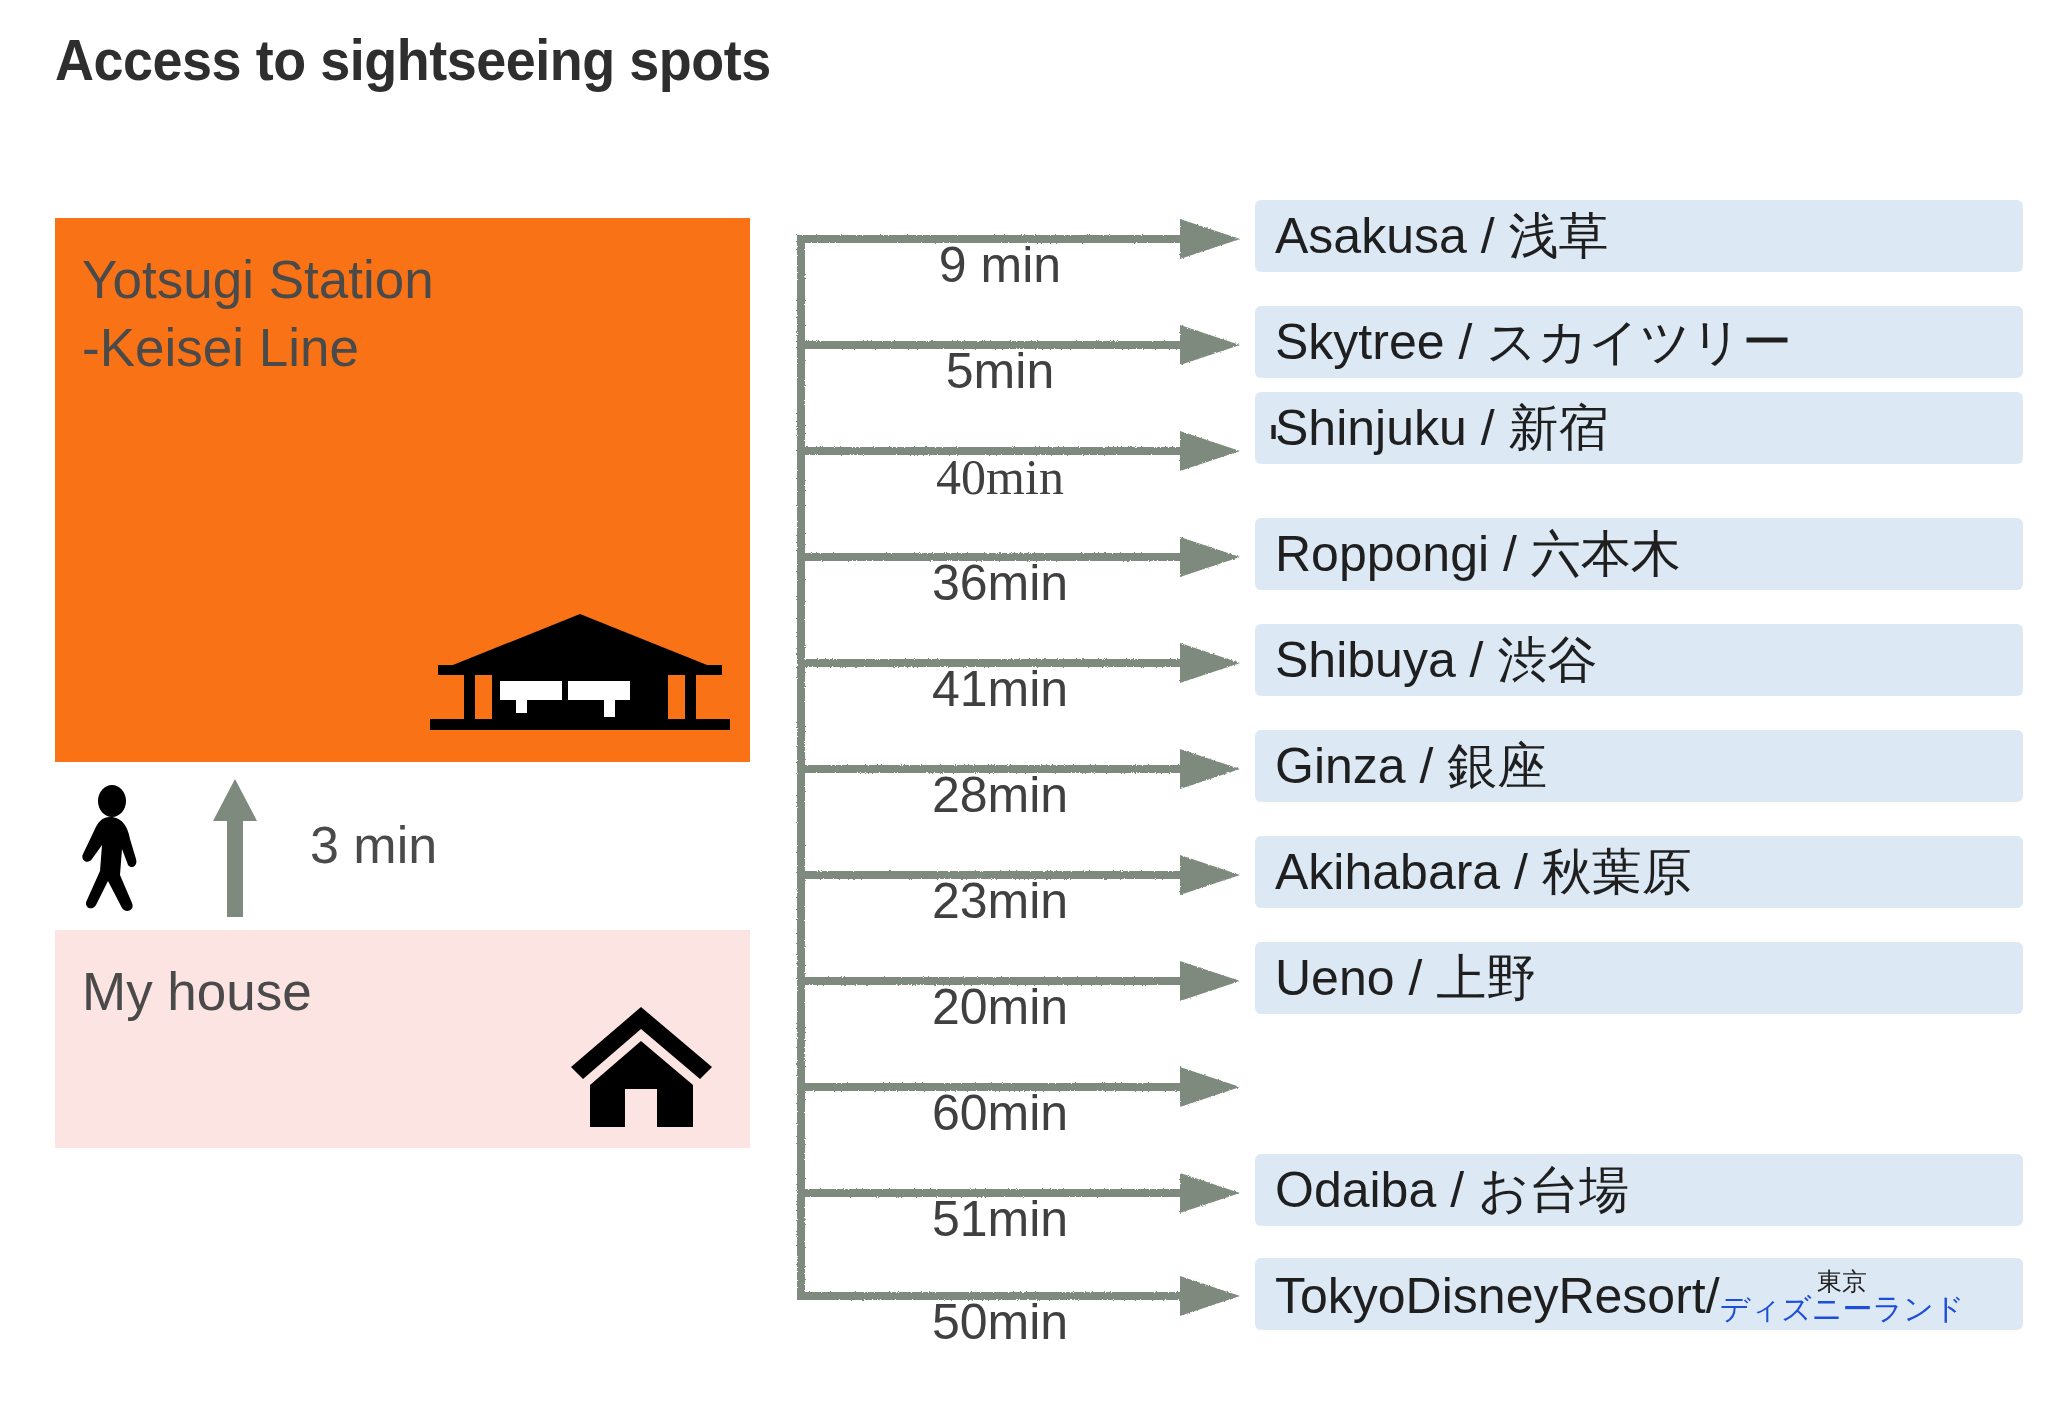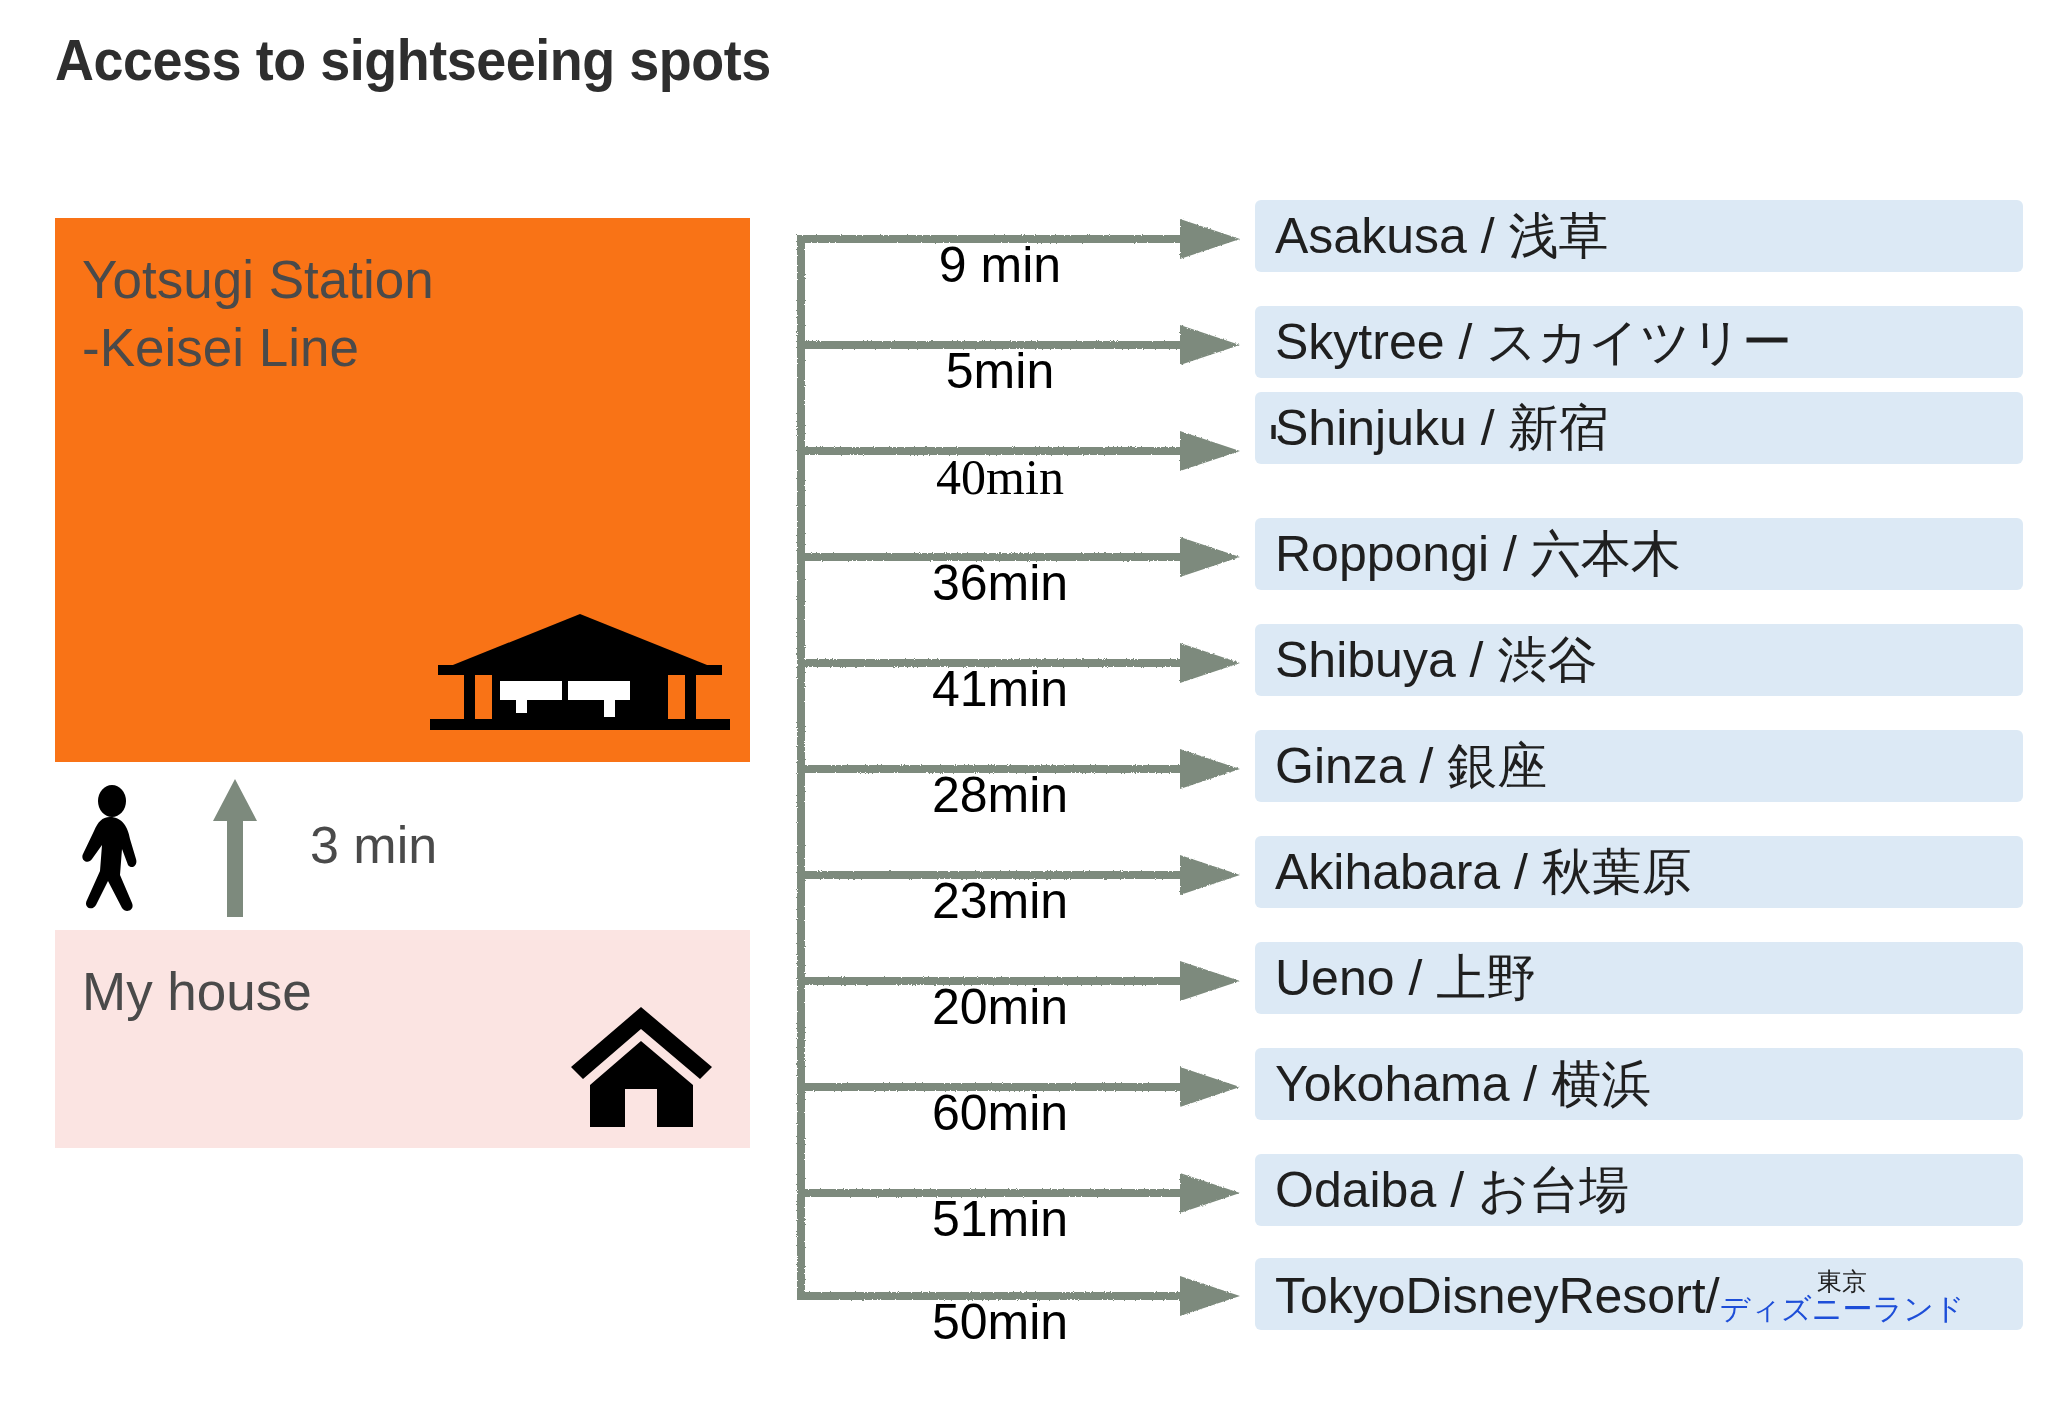--- a/index.html
+++ b/index.html
@@ -49,21 +49,21 @@
   .walk-time{
     position:absolute;left:255px;top:40px;
     font-size:52px;color:#4a4a4a;white-space:nowrap;
   }
 
   
   .tree{position:absolute;left:780px;top:190px;width:480px;height:1150px;}
   .tree svg{position:absolute;left:0;top:0;}
   .time-label{
     position:absolute;
-    font-size:50px;color:#000000;
+    font-size:50px;color:#404040;
     text-align:center;white-space:nowrap;
     transform:translateX(-50%);
   }
 
   
   .pill{
     position:absolute;left:1255px;width:768px;height:72px;
     background:#dce9f5;border-radius:6px;
   }
   .pill-text{
@@ -219,23 +219,20 @@
   </div>
 
   <div class="pill" style="top:942px;">
     <div class="pill-text"><span>Ueno</span><span> / </span><span>上野</span></div>
   </div>
 
   <div class="pill" style="top:836px;">
     <div class="pill-text"><span>Akihabara</span><span> / </span><span>秋葉原</span></div>
   </div>
 
-  <div class="pill" style="top:1048px;">
-    <div class="pill-text"><span>Yokohama</span><span> / </span><span>横浜</span></div>
-  </div>
 
   <div class="pill" style="top:1154px;">
     <div class="pill-text"><span>Odaiba</span><span> / </span><span>お台場</span></div>
   </div>
 
   <div class="pill" style="top:1258px;">
     <div class="pill-text"><span class="pill-text-inline">TokyoDisneyResort</span><span class="pill-text-inline"> / </span><span class="ruby-stack"><span class="ruby-top">東京</span><span class="ruby-bot">ディズニーランド</span></span></div>
   </div>
 
   <div class="glyph-artifact">j</div>

